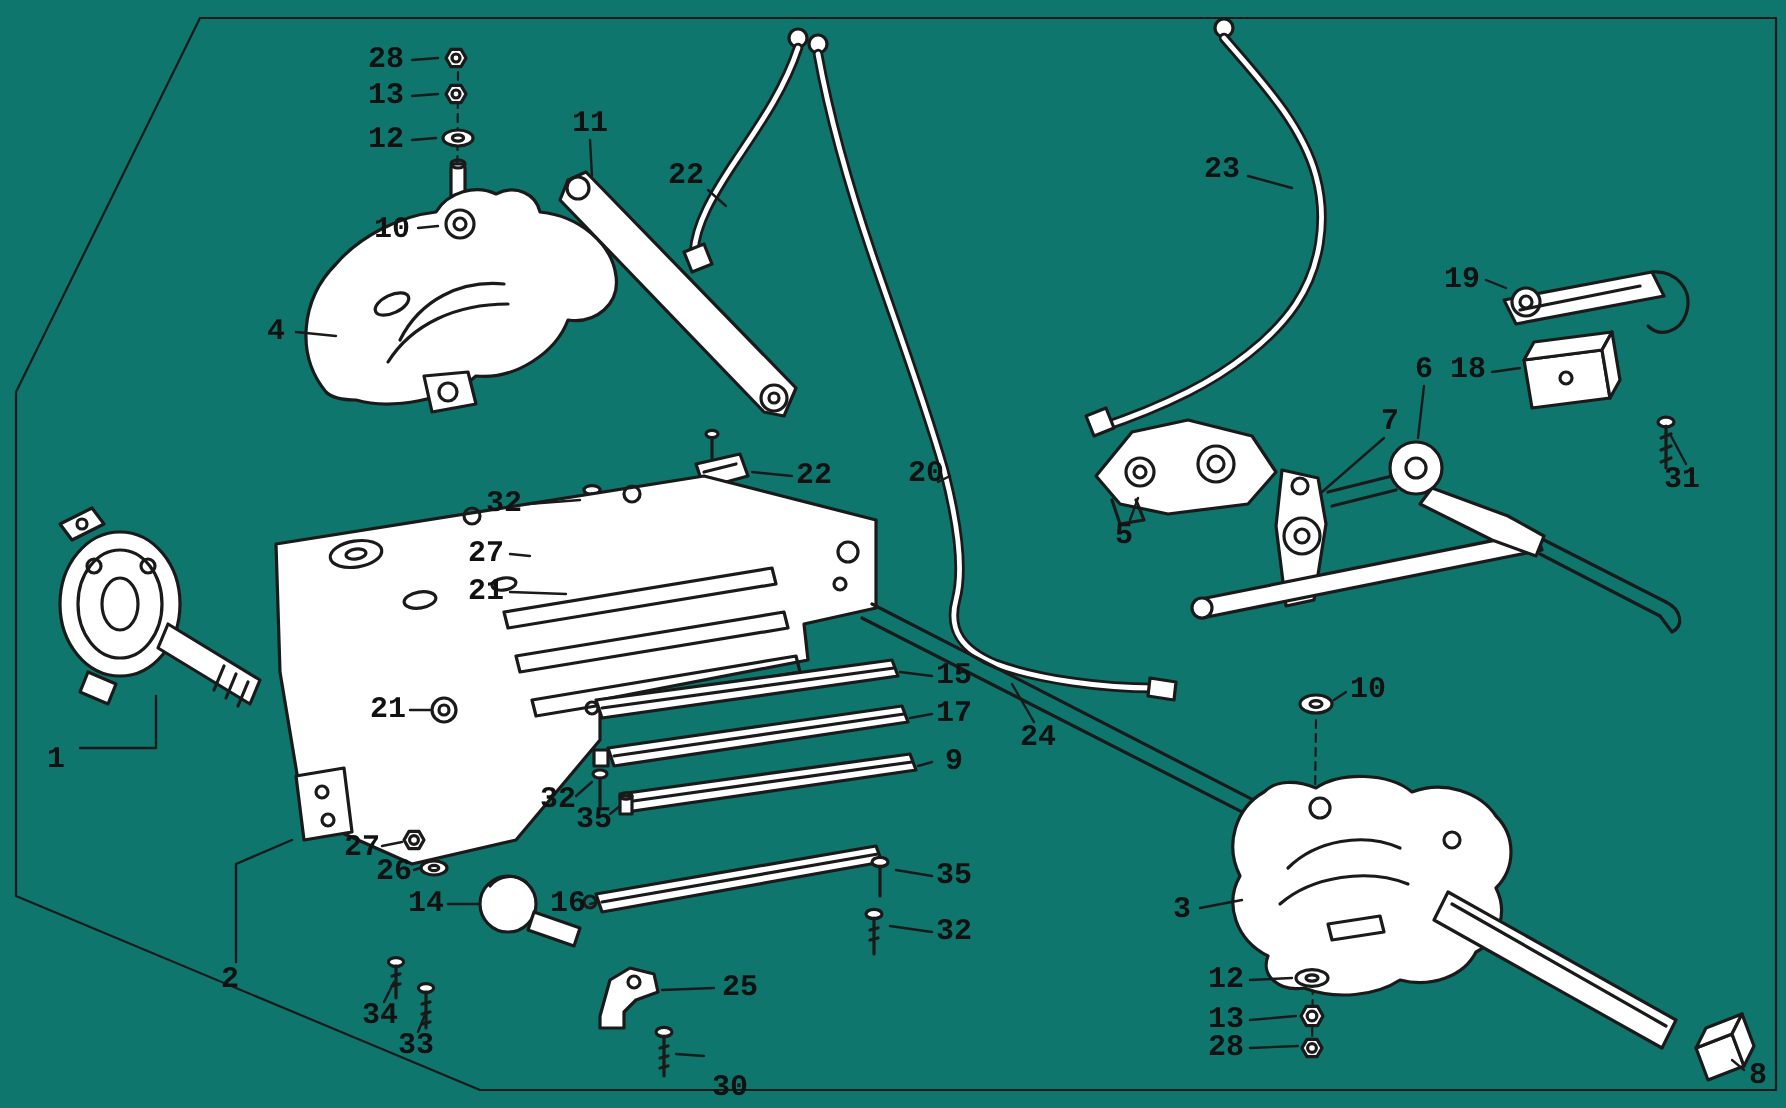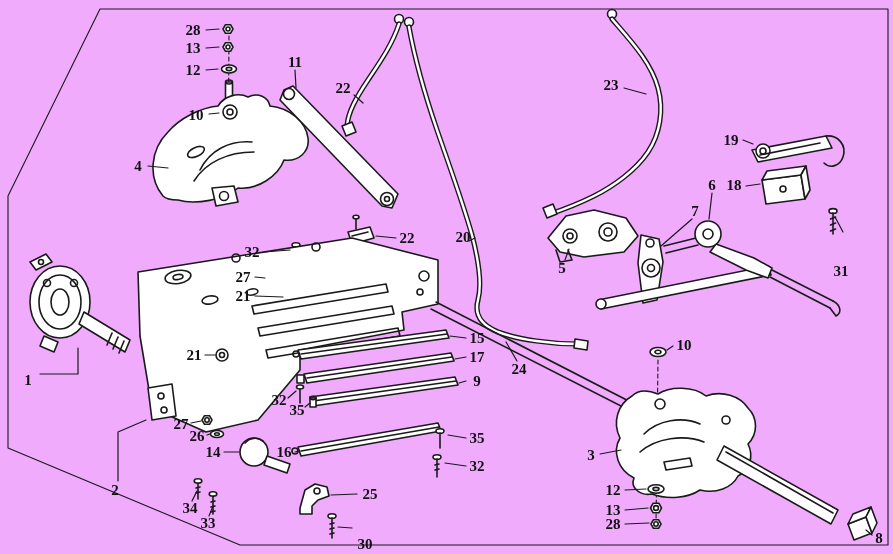--- a/index.html
+++ b/index.html
@@ -1,18 +1,18 @@
 <!DOCTYPE html>
 <html><head>
 <meta charset="utf-8">
 <style>
   html,body{margin:0;padding:0;background:#ffffff;}
   .stage{
-    position:relative;width:893px;height:554px;background:#f0abfc;overflow:hidden;
-    font-family:Liberation Serif, serif;
+    position:relative;width:893px;height:554px;background:#0f766e;overflow:hidden;
+    font-family:Liberation Mono, monospace;
   }
   #art{position:absolute;left:0;top:0;}
   
   #art *{stroke:#1a1a1a;fill:none;stroke-width:1.6;stroke-linecap:round;stroke-linejoin:round;}
   #art .solid{fill:#ffffff;}
   #art .thin{stroke-width:1.1;}
   #art .dash{stroke-width:1.1;stroke-dasharray:4 3;}
   #art .tube{stroke-width:5.2;}
   #art .tubein{stroke:#ffffff;stroke-width:2.4;}
   #art .leader *{stroke-width:1.2;}
@@ -337,21 +337,21 @@
       <span class="callout" style="left: 193px; top: 48px;">13</span>
       <span class="callout" style="left: 193px; top: 70px;">12</span>
       <span class="callout" style="left: 196px; top: 115px;">10</span>
       <span class="callout" style="left: 138px; top: 166px;">4</span>
       <span class="callout" style="left: 295px; top: 62px;">11</span>
       <span class="callout" style="left: 343px; top: 88px; text-align: center;">22</span>
       <span class="callout" style="left: 611px; top: 85px;">23</span>
       <span class="callout" style="left: 731px; top: 140px;">19</span>
       <span class="callout" style="left: 712px; top: 185px;">6</span>
       <span class="callout" style="left: 734px; top: 185px;">18</span>
-      <span class="callout" style="left: 841px; top: 240px; margin-top: 31px;">31</span>
+      <span class="callout" style="left: 841px; top: 240px;">31</span>
       <span class="callout" style="left: 407px; top: 238px;">22</span>
       <span class="callout" style="left: 463px; top: 237px;">20</span>
       <span class="callout" style="left: 695px; top: 211px;">7</span>
       <span class="callout" style="left: 562px; top: 268px;">5</span>
       <span class="callout" style="left: 252px; top: 252px;">32</span>
       <span class="callout" style="left: 243px; top: 277px;">27</span>
       <span class="callout" style="left: 243px; top: 296px;">21</span>
       <span class="callout" style="left: 194px; top: 355px;">21</span>
       <span class="callout" style="left: 477px; top: 338px;">15</span>
       <span class="callout" style="left: 477px; top: 357px;">17</span>

